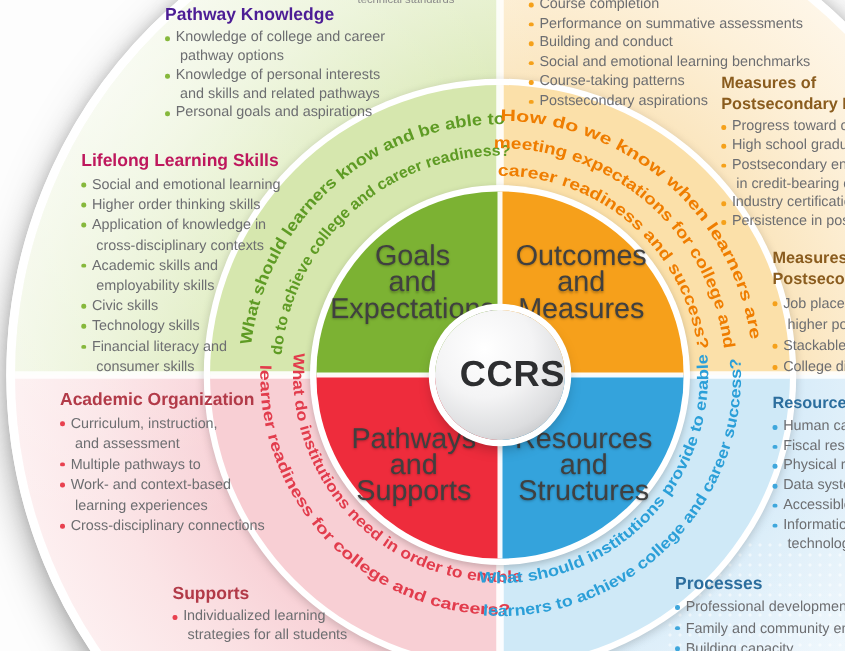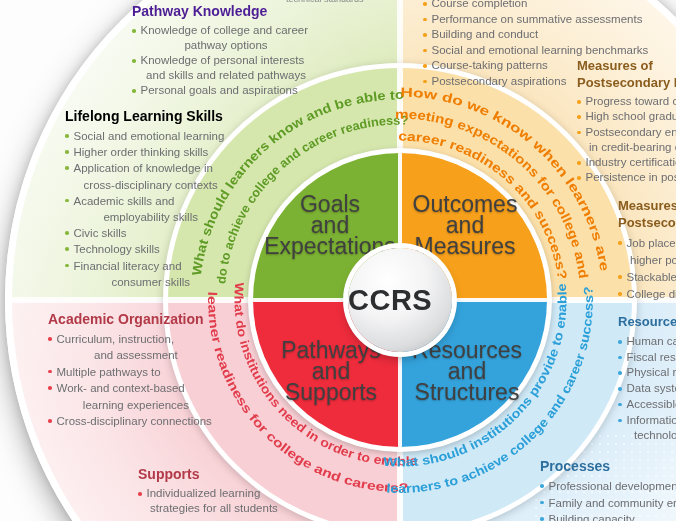--- a/index.html
+++ b/index.html
@@ -51,35 +51,35 @@
           font-size:23px;line-height:21px;text-shadow:0 1px 2px rgba(0,0,0,.28);}
   .ql-goals{left:220px;top:194px;}
   .ql-outcomes{left:355px;top:194px;}
   .ql-pathways{left:221px;top:340px;}
   .ql-resources{left:357px;top:340px;}
 
   
   .hub{position:absolute;left:348px;top:248px;width:104px;height:104px;border-radius:50%;
        background:radial-gradient(circle at 38% 30%, #ffffff 0%, #f4f4f5 40%, #dcdddf 70%, #abacaf 100%);
        box-shadow:0 0 0 5px #fff, 0 5px 12px rgba(0,0,0,.38);
-       display:flex;align-items:center;justify-content:flex-start;}
+       display:flex;align-items:center;justify-content:flex-end;}
   .hub-label{font-size:29px;font-weight:bold;color:#2d2e30;letter-spacing:.5px;}
 
   
   svg.questions{position:absolute;left:0;top:0;pointer-events:none;}
   .qt{font-family:"Liberation Sans",sans-serif;font-weight:bold;font-size:13px;text-anchor:middle;}
   .qt-sm{font-size:12.5px;}
 
   
   .sec{position:absolute;color:#6d6e71;}
   .sec-h{font-weight:bold;font-size:14px;line-height:16px;margin-bottom:4px;}
   .sec-h.sm{font-size:13px;line-height:15px;margin-bottom:2px;}
   .li{display:flex;gap:5px;font-size:11.5px;}
   .li .dot{width:3.5px;height:3.5px;border-radius:50%;background:var(--dot,#999);margin-top:6px;flex:none;}
-  .li.cont{padding-left:12px;justify-content:center;}
+  .li.cont{padding-left:12px;}
   .li-t{white-space:nowrap;}
 
   #sec-pathway{left:132px;top:3px;}    #sec-pathway .li{line-height:15px;}
   #sec-lifelong{left:65px;top:108px;}  #sec-lifelong .li{line-height:16.2px;}
   #sec-topright{left:423px;top:-4px;}  #sec-topright .li{line-height:15.6px;}
   #sec-m1{left:577px;top:58px;}        #sec-m1 .li{line-height:15.3px;}
   #sec-m2{left:618px;top:198px;}       #sec-m2 .li{line-height:17px;}
   #sec-res{left:618px;top:314px;}      #sec-res .li{line-height:15.7px;}
   #sec-academic{left:48px;top:311px;}  #sec-academic .li{line-height:16.4px;}
   #sec-supports{left:138px;top:466px;} #sec-supports .li{line-height:15px;}
@@ -213,21 +213,21 @@
           <span class="li-t">and skills and related pathways</span>
         </div>
         <div class="li">
           <span class="dot"></span>
           <span class="li-t">Personal goals and aspirations</span>
         </div>
       </div>
   </div>
 
   <div class="sec" id="sec-lifelong" style="--dot: #86b83c;">
-    <div class="sec-h" style="color: #000000;">Lifelong Learning Skills</div>
+    <div class="sec-h" style="color: #be185d; margin-top: 12px;">Lifelong Learning Skills</div>
     <div class="items">
         <div class="li">
           <span class="dot"></span>
           <span class="li-t">Social and emotional learning</span>
         </div>
         <div class="li">
           <span class="dot"></span>
           <span class="li-t">Higher order thinking skills</span>
         </div>
         <div class="li">

